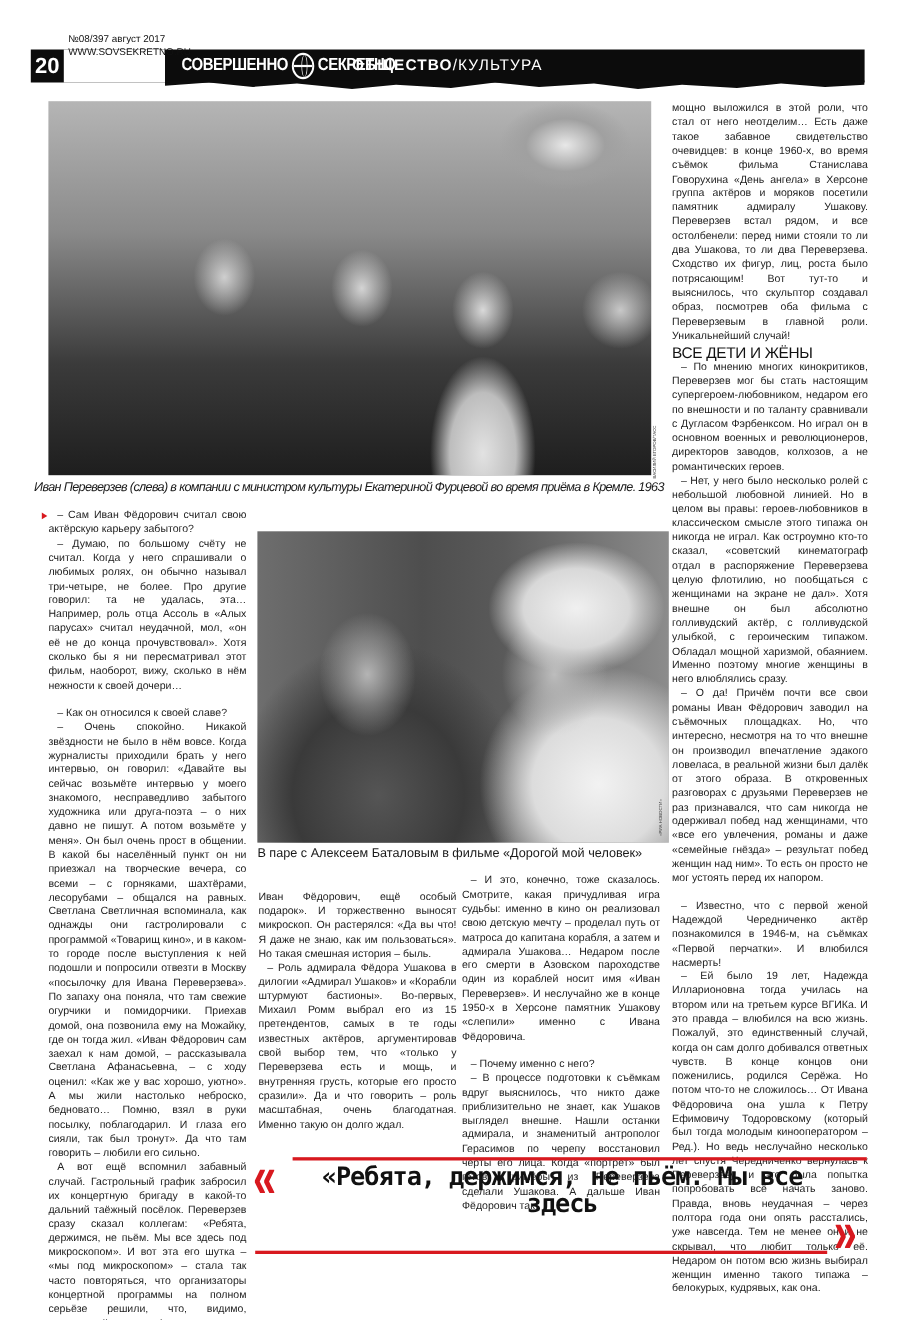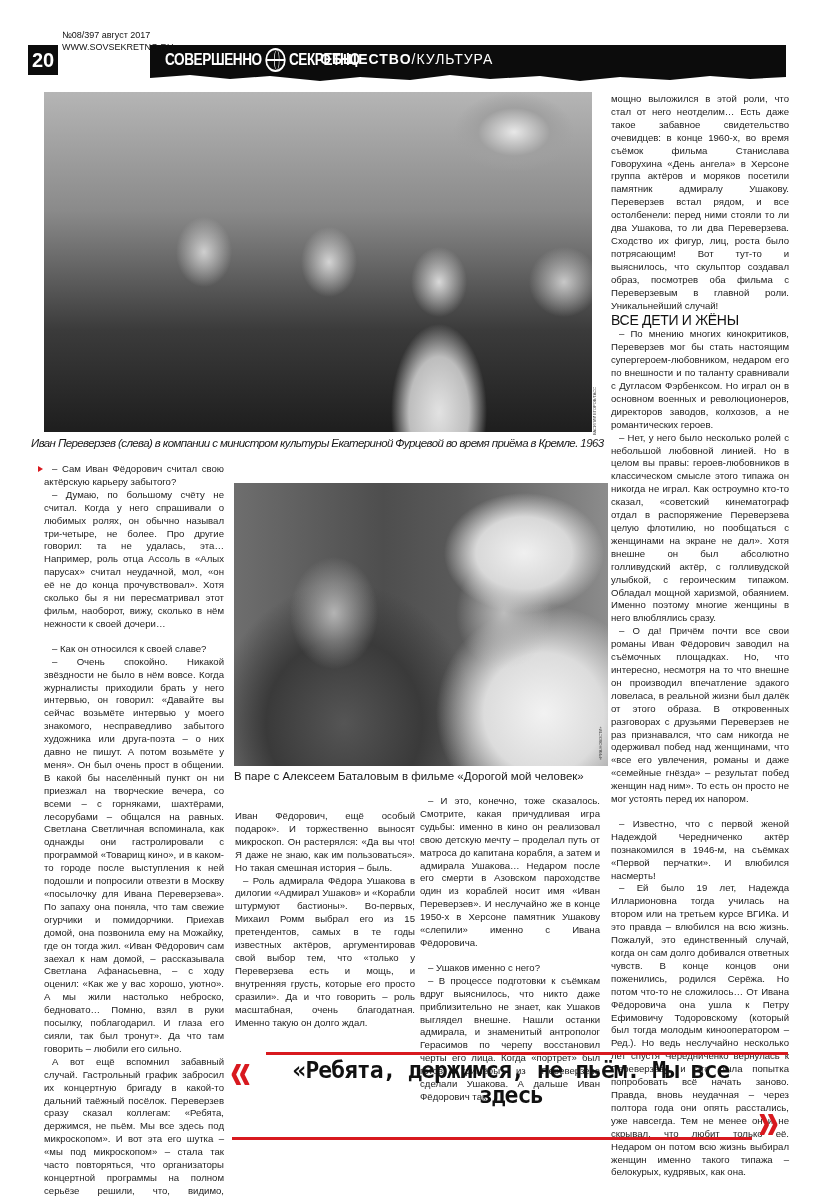--- a/index.html
+++ b/index.html
@@ -90,21 +90,21 @@
     <p class="q">– Как он относился к своей славе?</p>
     <p>– Очень спокойно. Никакой звёздности не было в нём вовсе. Когда журналисты приходили брать у него интервью, он говорил: «Давайте вы сейчас возьмёте интервью у моего знакомого, несправедливо забытого художника или друга-поэта – о них давно не пишут. А потом возьмёте у меня». Он был очень прост в общении. В какой бы населённый пункт он ни приезжал на творческие вечера, со всеми – с горняками, шахтёрами, лесорубами – общался на равных. Светлана Светличная вспоминала, как однажды они гастролировали с программой «Товарищ кино», и в каком-то городе после выступления к ней подошли и попросили отвезти в Москву «посылочку для Ивана Переверзева». По запаху она поняла, что там свежие огурчики и помидорчики. Приехав домой, она позвонила ему на Можайку, где он тогда жил. «Иван Фёдорович сам заехал к нам домой, – рассказывала Светлана Афанасьевна, – с ходу оценил: «Как же у вас хорошо, уютно». А мы жили настолько неброско, бедновато… Помню, взял в руки посылку, поблагодарил. И глаза его сияли, так был тронут». Да что там говорить – любили его сильно.</p>
     <p>А вот ещё вспомнил забавный случай. Гастрольный график забросил их концертную бригаду в какой-то дальний таёжный посёлок. Переверзев сразу сказал коллегам: «Ребята, держимся, не пьём. Мы все здесь под микроскопом». И вот эта его шутка – «мы под микроскопом» – стала так часто повторяться, что организаторы концертной программы на полном серьёзе решили, что, видимо, знаменитый артист (а отказать ему было «нельзя»!) хочет получить в подарок микроскоп. И вот прощальный вечер. В знак благодарности всем гостям подарили по бочонку мёда. Последний бочонок поставили перед Переверзевым и вдруг говорят: «А вам,</p>
   </div>
 <div class="col colB" id="colB">
     <p style="text-indent: 0px;">Иван Фёдорович, ещё особый подарок». И торжественно выносят микроскоп. Он растерялся: «Да вы что! Я даже не знаю, как им пользоваться». Но такая смешная история – быль.</p>
     <p>– Роль адмирала Фёдора Ушакова в дилогии «Адмирал Ушаков» и «Корабли штурмуют бастионы». Во-первых, Михаил Ромм выбрал его из 15 претендентов, самых в те годы известных актёров, аргументировав свой выбор тем, что «только у Переверзева есть и мощь, и внутренняя грусть, которые его просто сразили». Да и что говорить – роль масштабная, очень благодатная. Именно такую он долго ждал.</p>
   </div>
 <div class="col colC" id="colC">
     <p>– И это, конечно, тоже сказалось. Смотрите, какая причудливая игра судьбы: именно в кино он реализовал свою детскую мечту – проделал путь от матроса до капитана корабля, а затем и адмирала Ушакова… Недаром после его смерти в Азовском пароходстве один из кораблей носит имя «Иван Переверзев». И неслучайно же в конце 1950-х в Херсоне памятник Ушакову «слепили» именно с Ивана Фёдоровича.</p>
-    <p class="q">– Ушаков именно с него?</p>
+    <p class="q">– Почему именно с него?</p>
     <p>– В процессе подготовки к съёмкам вдруг выяснилось, что никто даже приблизительно не знает, как Ушаков выглядел внешне. Нашли останки адмирала, и знаменитый антрополог Герасимов по черепу восстановил черты его лица. Когда «портрет» был готов, гримёры из Переверзева сделали Ушакова. А дальше Иван Фёдорович так</p>
   </div>
 <div class="col colD">
   <p style="text-indent:0">мощно выложился в этой роли, что стал от него неотделим… Есть даже такое забавное свидетельство очевидцев: в конце 1960-х, во время съёмок фильма Станислава Говорухина «День ангела» в Херсоне группа актёров и моряков посетили памятник адмиралу Ушакову. Переверзев встал рядом, и все остолбенели: перед ними стояли то ли два Ушакова, то ли два Переверзева. Сходство их фигур, лиц, роста было потрясающим! Вот тут-то и выяснилось, что скульптор создавал образ, посмотрев оба фильма с Переверзевым в главной роли. Уникальнейший случай!</p>
   <p class="subhead">ВСЕ ДЕТИ И ЖЁНЫ</p>
   <div id="colD">
       <p>– По мнению многих кинокритиков, Переверзев мог бы стать настоящим супергероем-любовником, недаром его по внешности и по таланту сравнивали с Дугласом Фэрбенксом. Но играл он в основном военных и революционеров, директоров заводов, колхозов, а не романтических героев.</p>
       <p>– Нет, у него было несколько ролей с небольшой любовной линией. Но в целом вы правы: героев-любовников в классическом смысле этого типажа он никогда не играл. Как остроумно кто-то сказал, «советский кинематограф отдал в распоряжение Переверзева целую флотилию, но пообщаться с женщинами на экране не дал». Хотя внешне он был абсолютно голливудский актёр, с голливудской улыбкой, с героическим типажом. Обладал мощной харизмой, обаянием. Именно поэтому многие женщины в него влюблялись сразу.</p>
       <p>– О да! Причём почти все свои романы Иван Фёдорович заводил на съёмочных площадках. Но, что интересно, несмотря на то что внешне он производил впечатление эдакого ловеласа, в реальной жизни был далёк от этого образа. В откровенных разговорах с друзьями Переверзев не раз признавался, что сам никогда не одерживал побед над женщинами, что «все его увлечения, романы и даже «семейные гнёзда» – результат побед женщин над ним». То есть он просто не мог устоять перед их напором.</p>
       <p class="q">– Известно, что с первой женой Надеждой Чередниченко актёр познакомился в 1946-м, на съёмках «Первой перчатки». И влюбился насмерть!</p>

